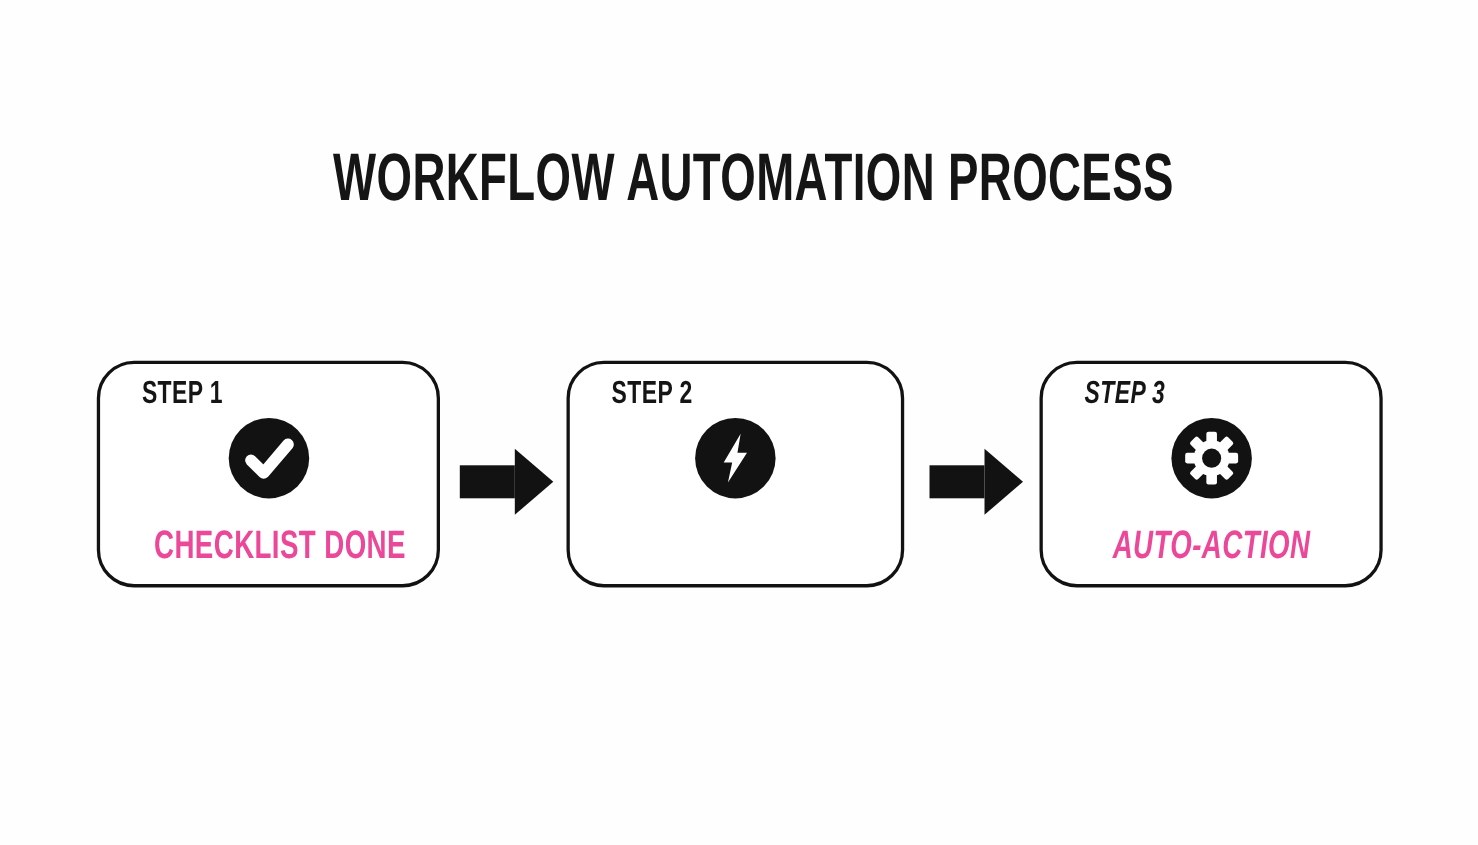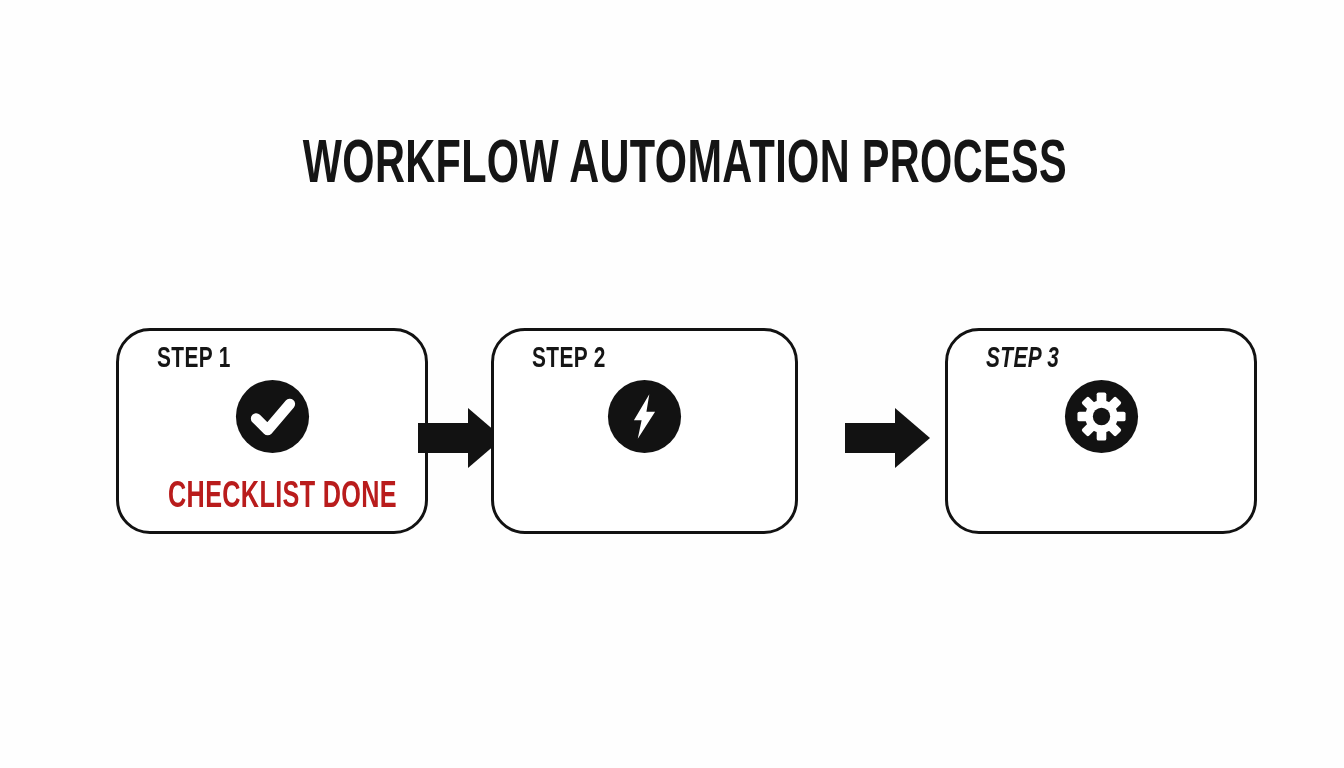--- a/index.html
+++ b/index.html
@@ -37,22 +37,22 @@
   }
   .step-box {
     position: absolute;
     top: 328px;
     height: 206px;
     box-sizing: border-box;
     background: #ffffff;
     border: 3px solid #121212;
     border-radius: 34px;
   }
-  .step-box.pos-1 { left: 88px;  width: 312px; margin-left: 28px; }
-  .step-box.pos-2 { left: 491px; width: 307px; }
+  .step-box.pos-1 { left: 88px;  width: 312px; }
+  .step-box.pos-2 { left: 515px; width: 307px; }
   .step-box.pos-3 { left: 945px; width: 312px; font-style: italic; }
   .step-label {
     position: absolute;
     top: 12px;
     left: 38px;
     font-size: 29px;
     font-weight: 700;
     color: #151515;
     line-height: 1;
     white-space: nowrap;
@@ -70,21 +70,21 @@
   }
   .icon-circle svg { display: block; }
   .caption {
     position: absolute;
     top: 146px;
     left: 0;
     right: 0;
     text-align: center;
     font-size: 36px;
     font-weight: 700;
-    color: #b91c1c;
+    color: #ec4899;
     line-height: 1;
     white-space: nowrap;
   }
   .caption .condense {
     display: inline-block;
     transform: scaleX(0.70);
     transform-origin: center;
     letter-spacing: 0.5px;
   }
   .arrow {
@@ -163,15 +163,18 @@
           <rect x="-5" y="-25" width="10" height="11" rx="2" transform="rotate(90)"></rect>
           <rect x="-5" y="-25" width="10" height="11" rx="2" transform="rotate(135)"></rect>
           <rect x="-5" y="-25" width="10" height="11" rx="2" transform="rotate(180)"></rect>
           <rect x="-5" y="-25" width="10" height="11" rx="2" transform="rotate(225)"></rect>
           <rect x="-5" y="-25" width="10" height="11" rx="2" transform="rotate(270)"></rect>
           <rect x="-5" y="-25" width="10" height="11" rx="2" transform="rotate(315)"></rect>
         </g>
         <circle cx="0" cy="0" r="9" fill="#121212"></circle>
       </svg>
     </div>
+    <div class="caption">
+      <span class="condense">AUTO-ACTION</span>
+    </div>
   </div>
 
 </div>
 
 </body></html>

